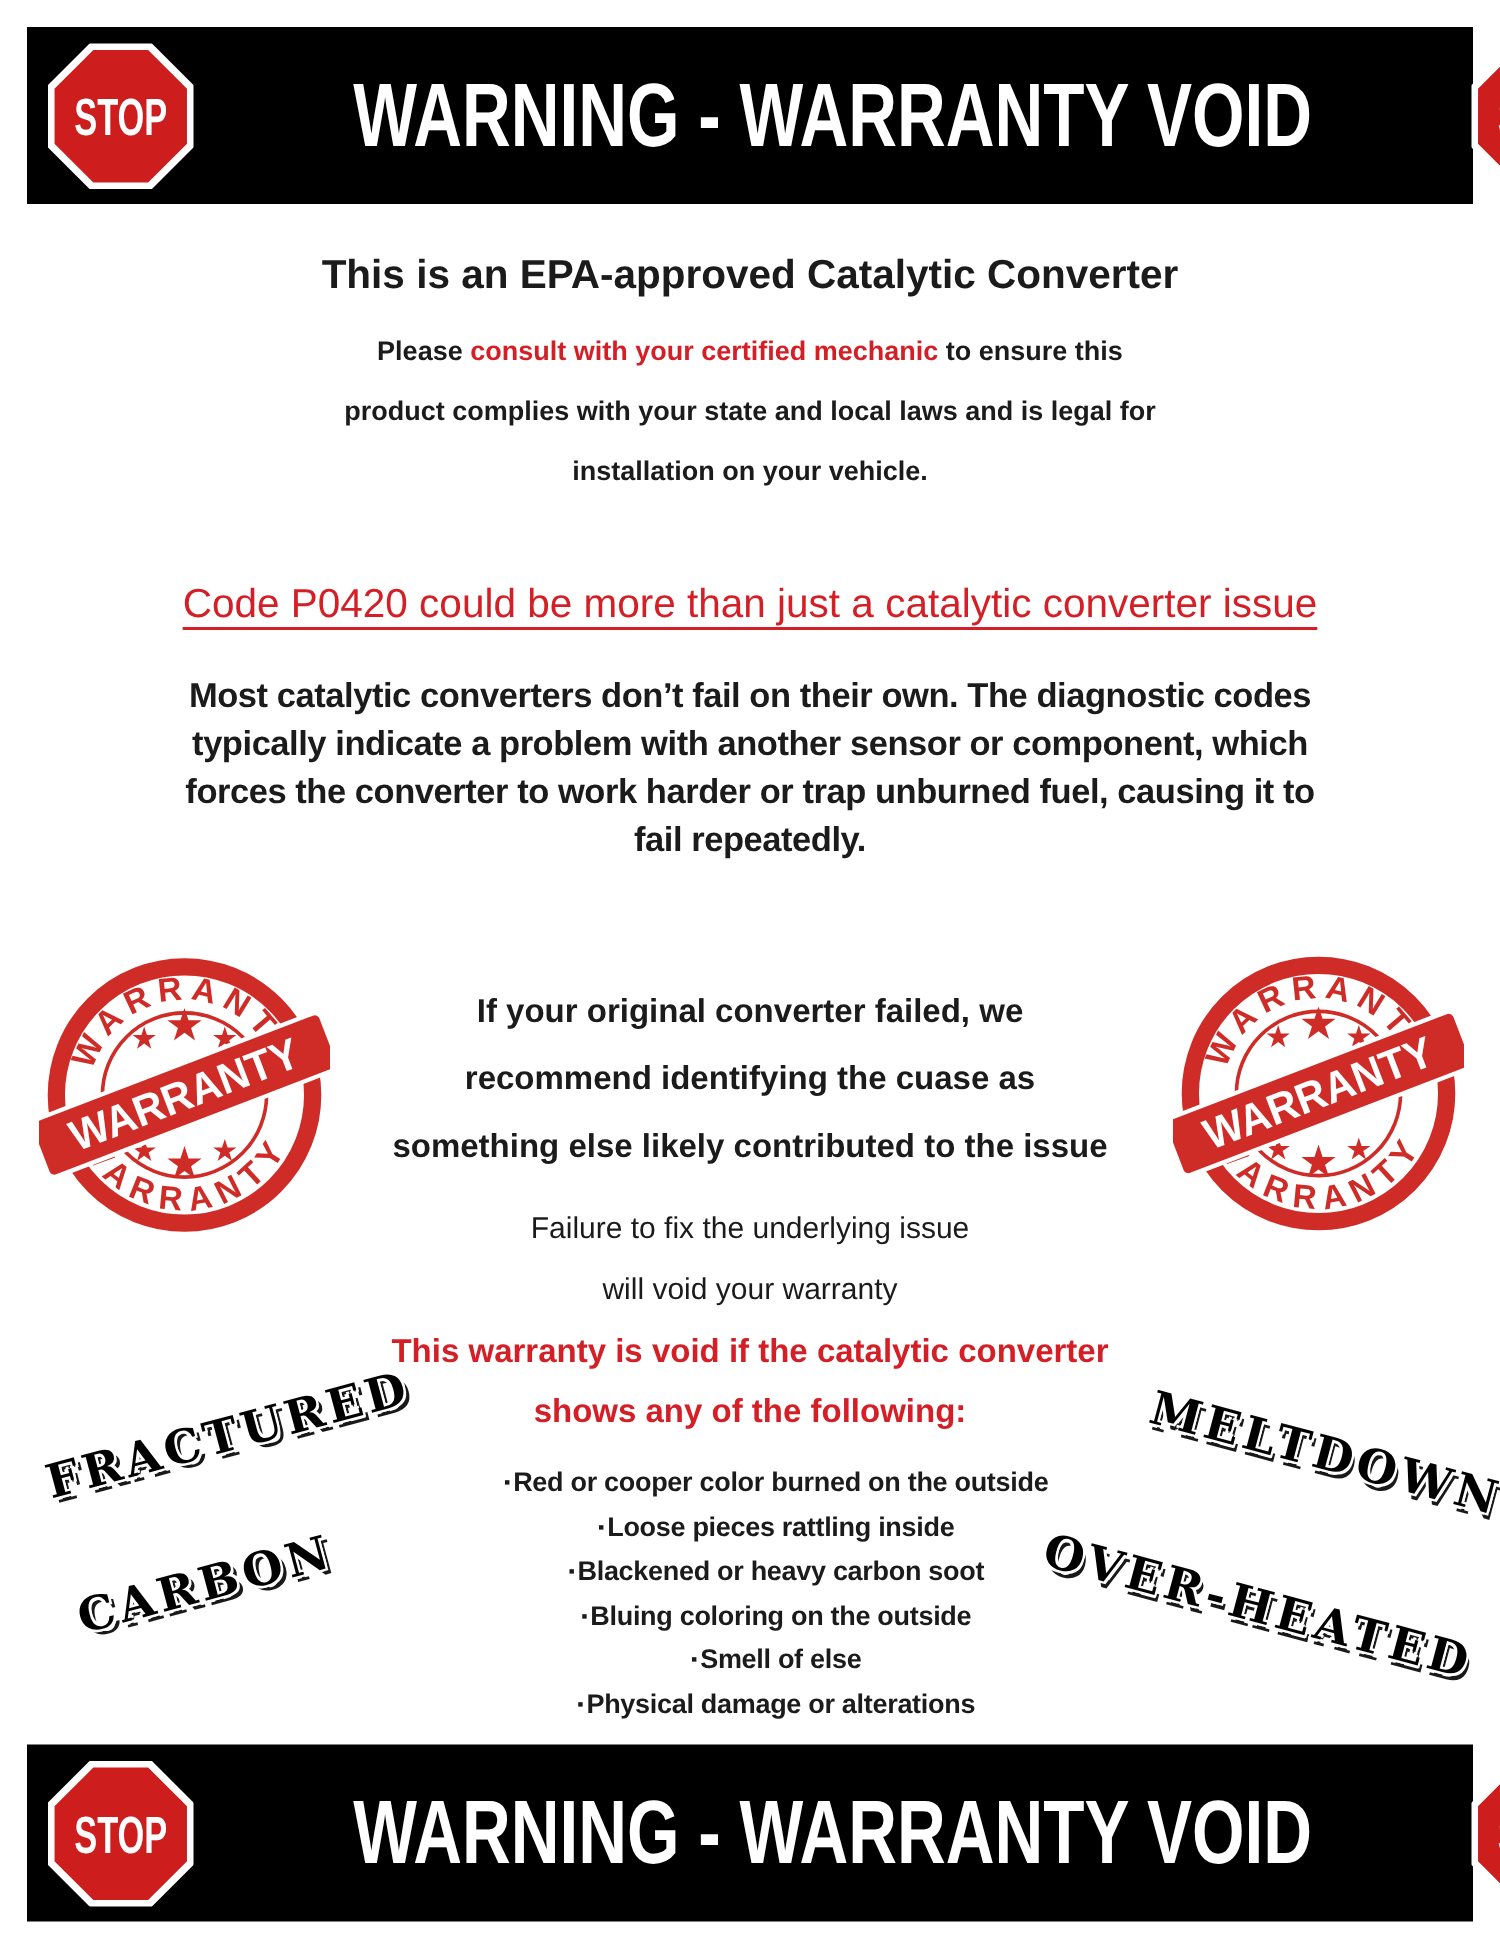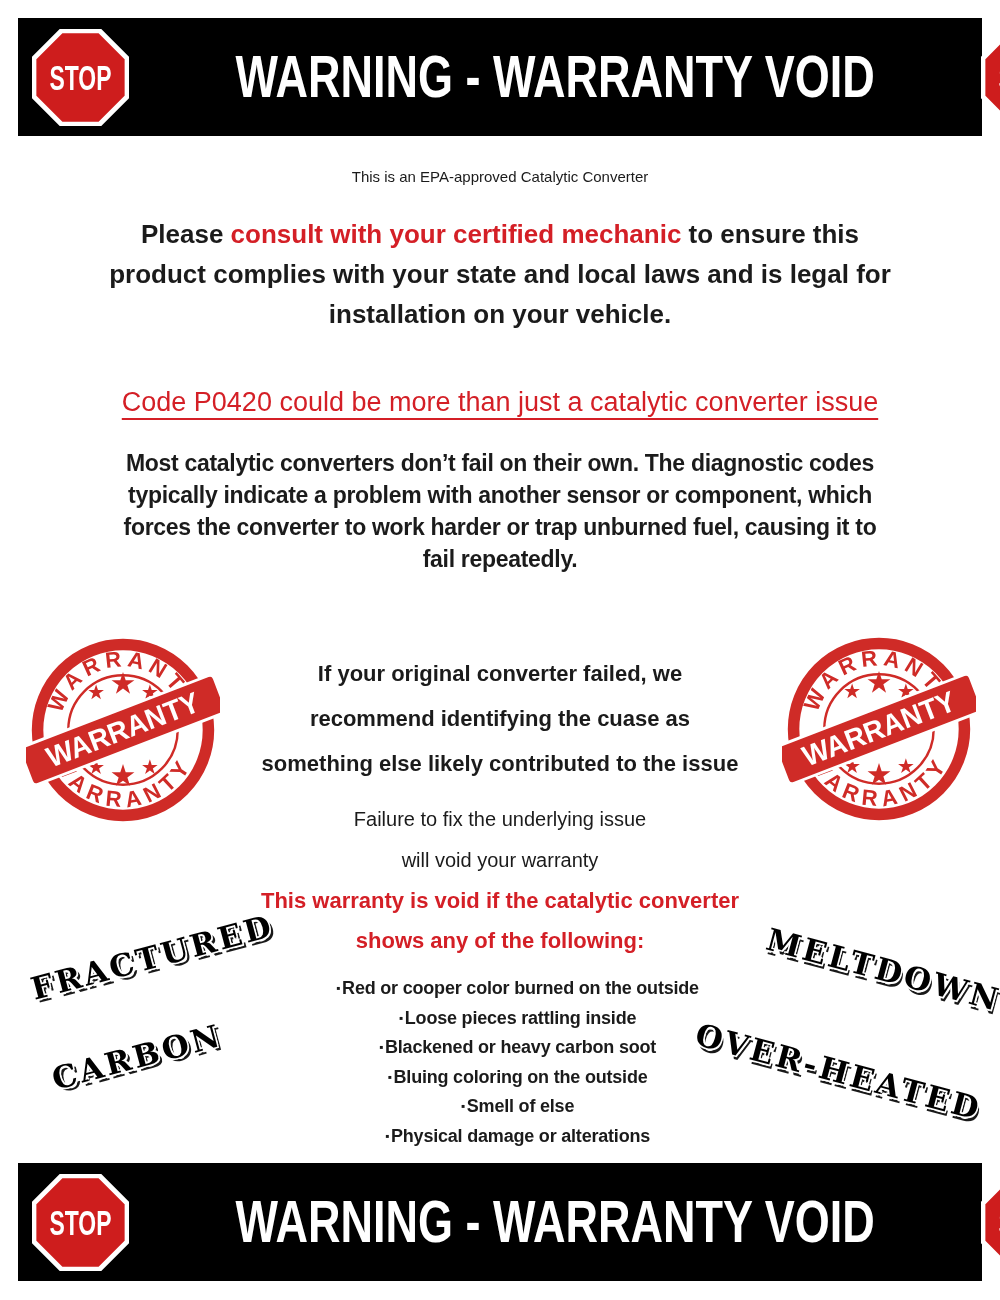--- a/index.html
+++ b/index.html
@@ -24,22 +24,22 @@
     letter-spacing:0; line-height:1;
   }
   .stop-sign { width:97px; height:97px; flex:0 0 auto; }
   svg text { font-family:"Liberation Sans", sans-serif; }
 
   
   .center-text {
     position:absolute; left:0; width:1000px; text-align:center;
     white-space:pre-line;
   }
-  .txt-approved { top:168px; font-size:15px; font-weight:normal; }
-  .txt-consult  { top:214px; font-size:26px; font-weight:bold; line-height:40px; }
+  .txt-approved { top:168px; font-size:27px; font-weight:bold; }
+  .txt-consult  { top:214px; font-size:18px; font-weight:bold; line-height:40px; }
   .red-inline   { color:#d41f26; }
   .txt-code     { top:356px; font-size:27px; color:#d41f26; font-weight:400; }
   .txt-code .underlined {
     text-decoration:underline; text-decoration-thickness:2px;
     text-underline-offset:7px;
   }
   .txt-diagnosis { top:447px; font-size:23px; font-weight:bold; line-height:32px; letter-spacing:-0.3px; }
   .txt-recommend { top:651px; font-size:22px; font-weight:bold; line-height:45px; }
   .txt-failure   { top:799px; font-size:20px; font-weight:400; line-height:41px; }
   .txt-void      { top:881px; font-size:22px; font-weight:bold; color:#d41f26; line-height:40px; }

